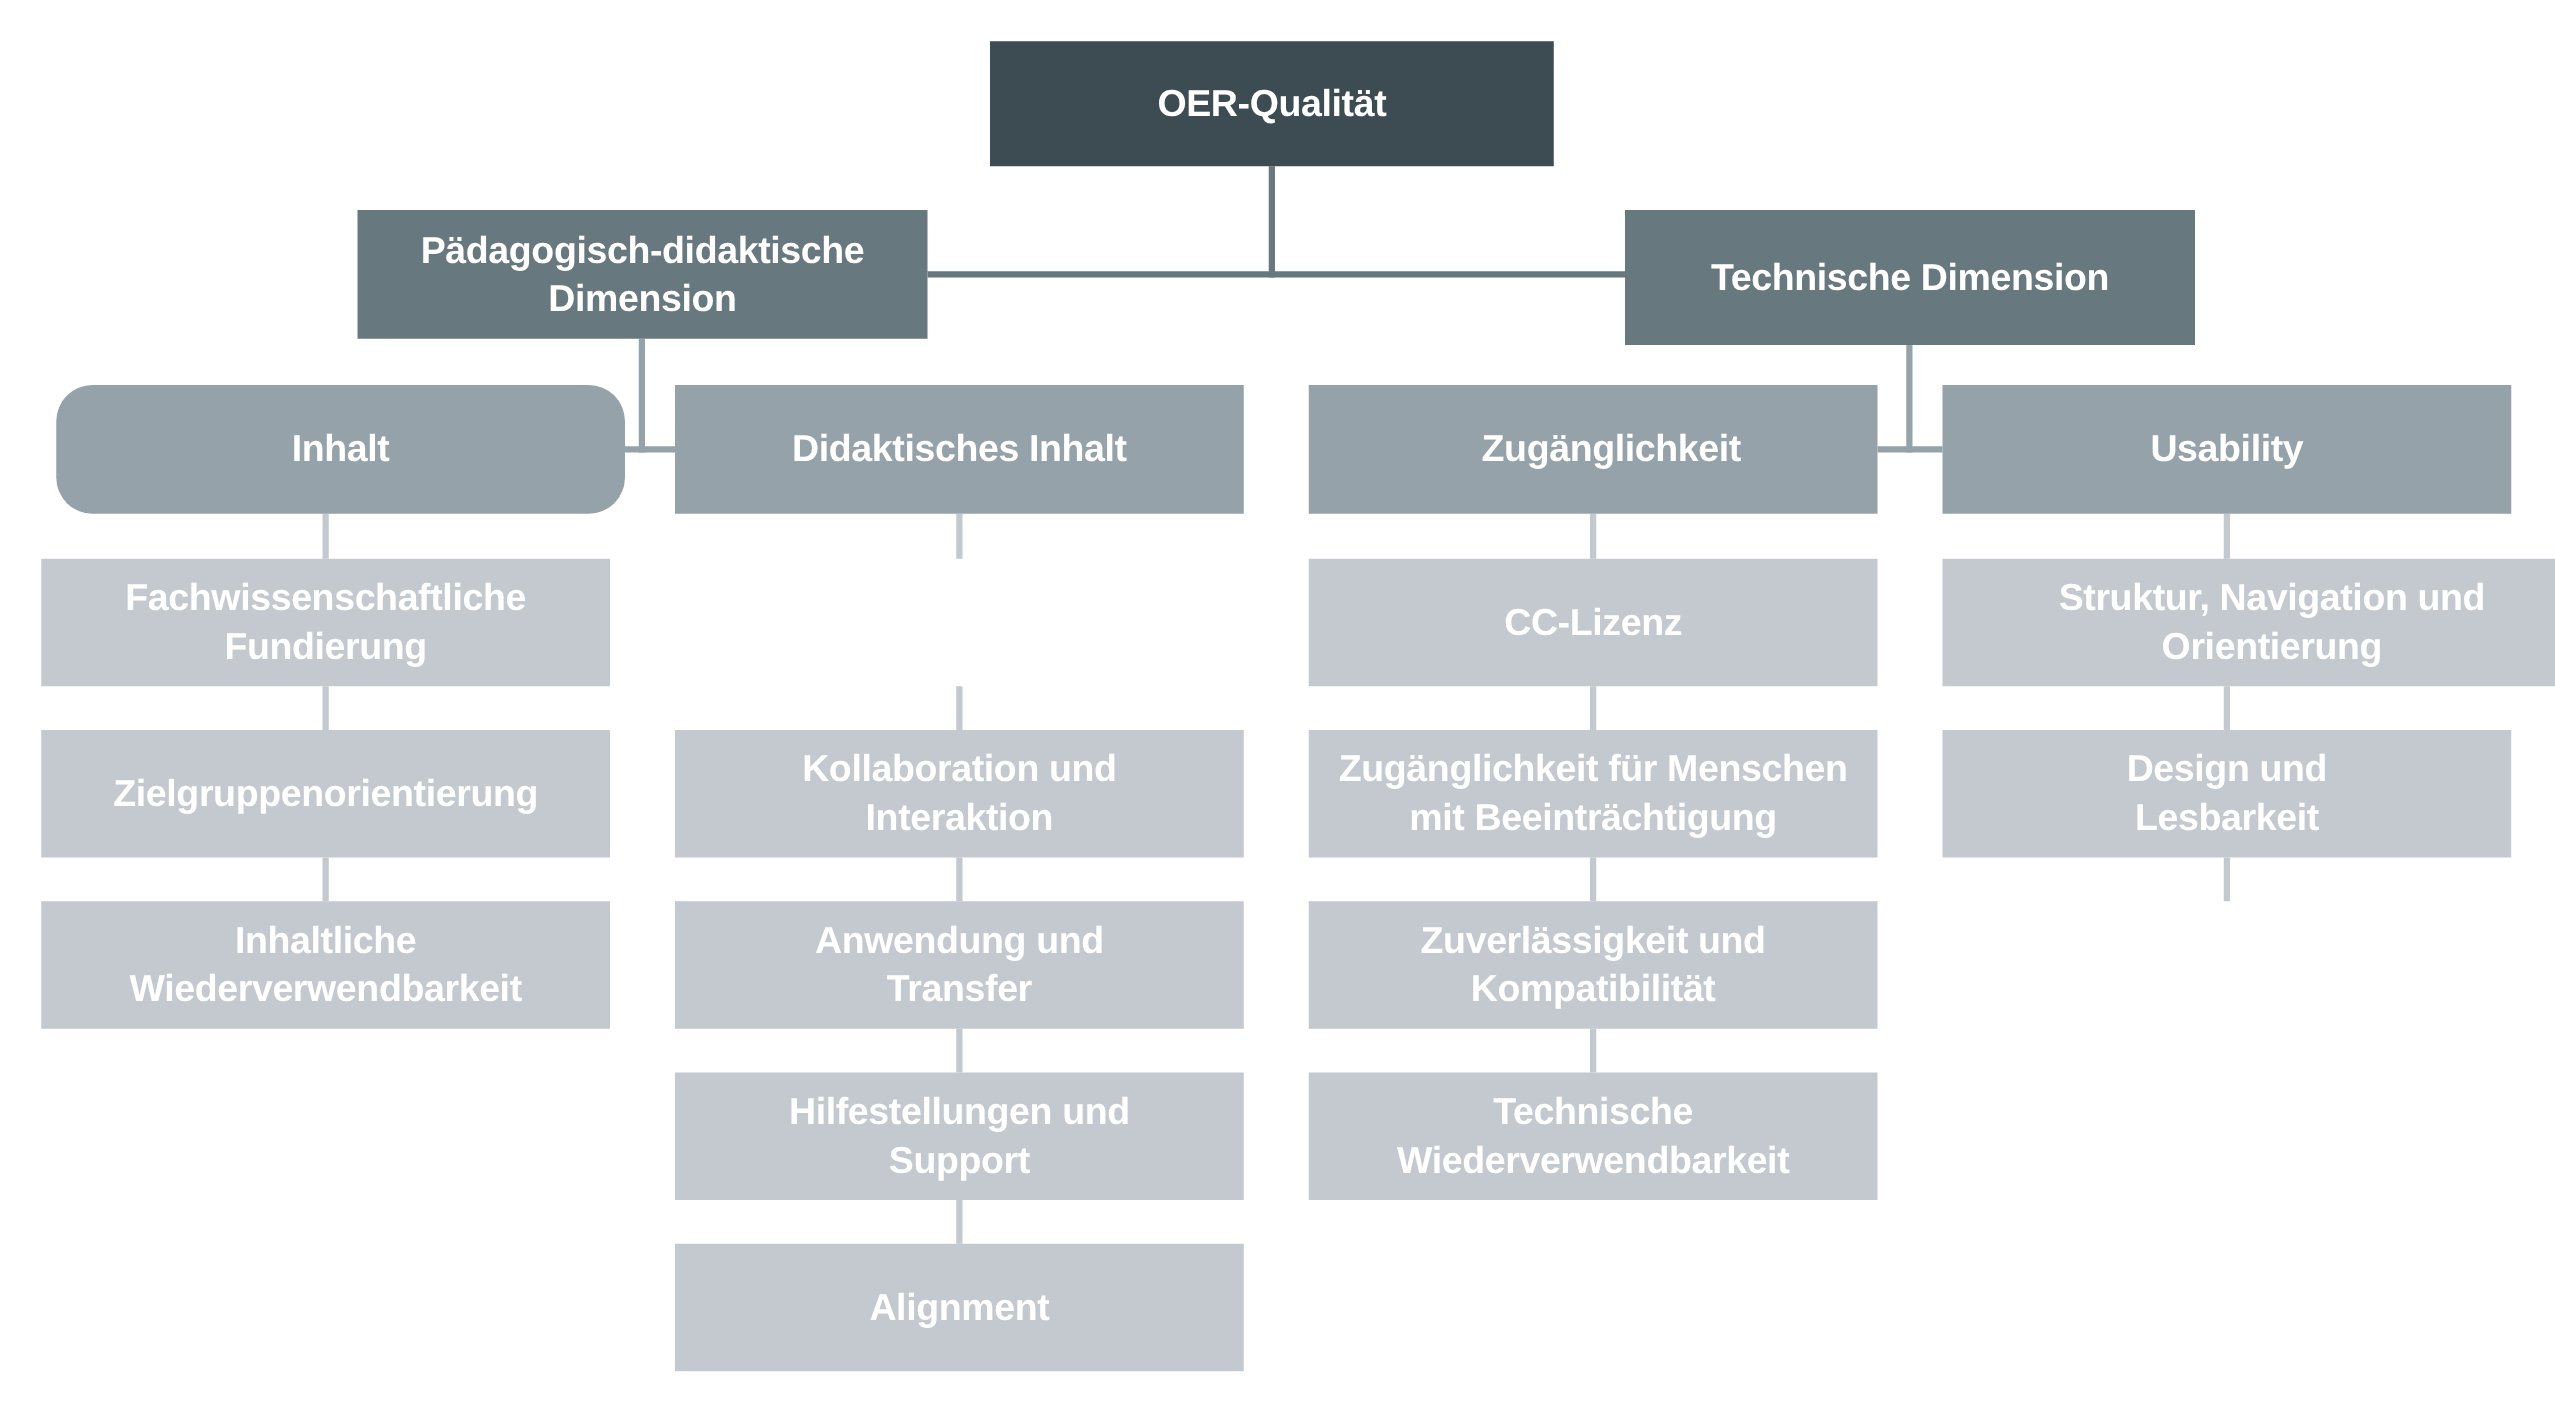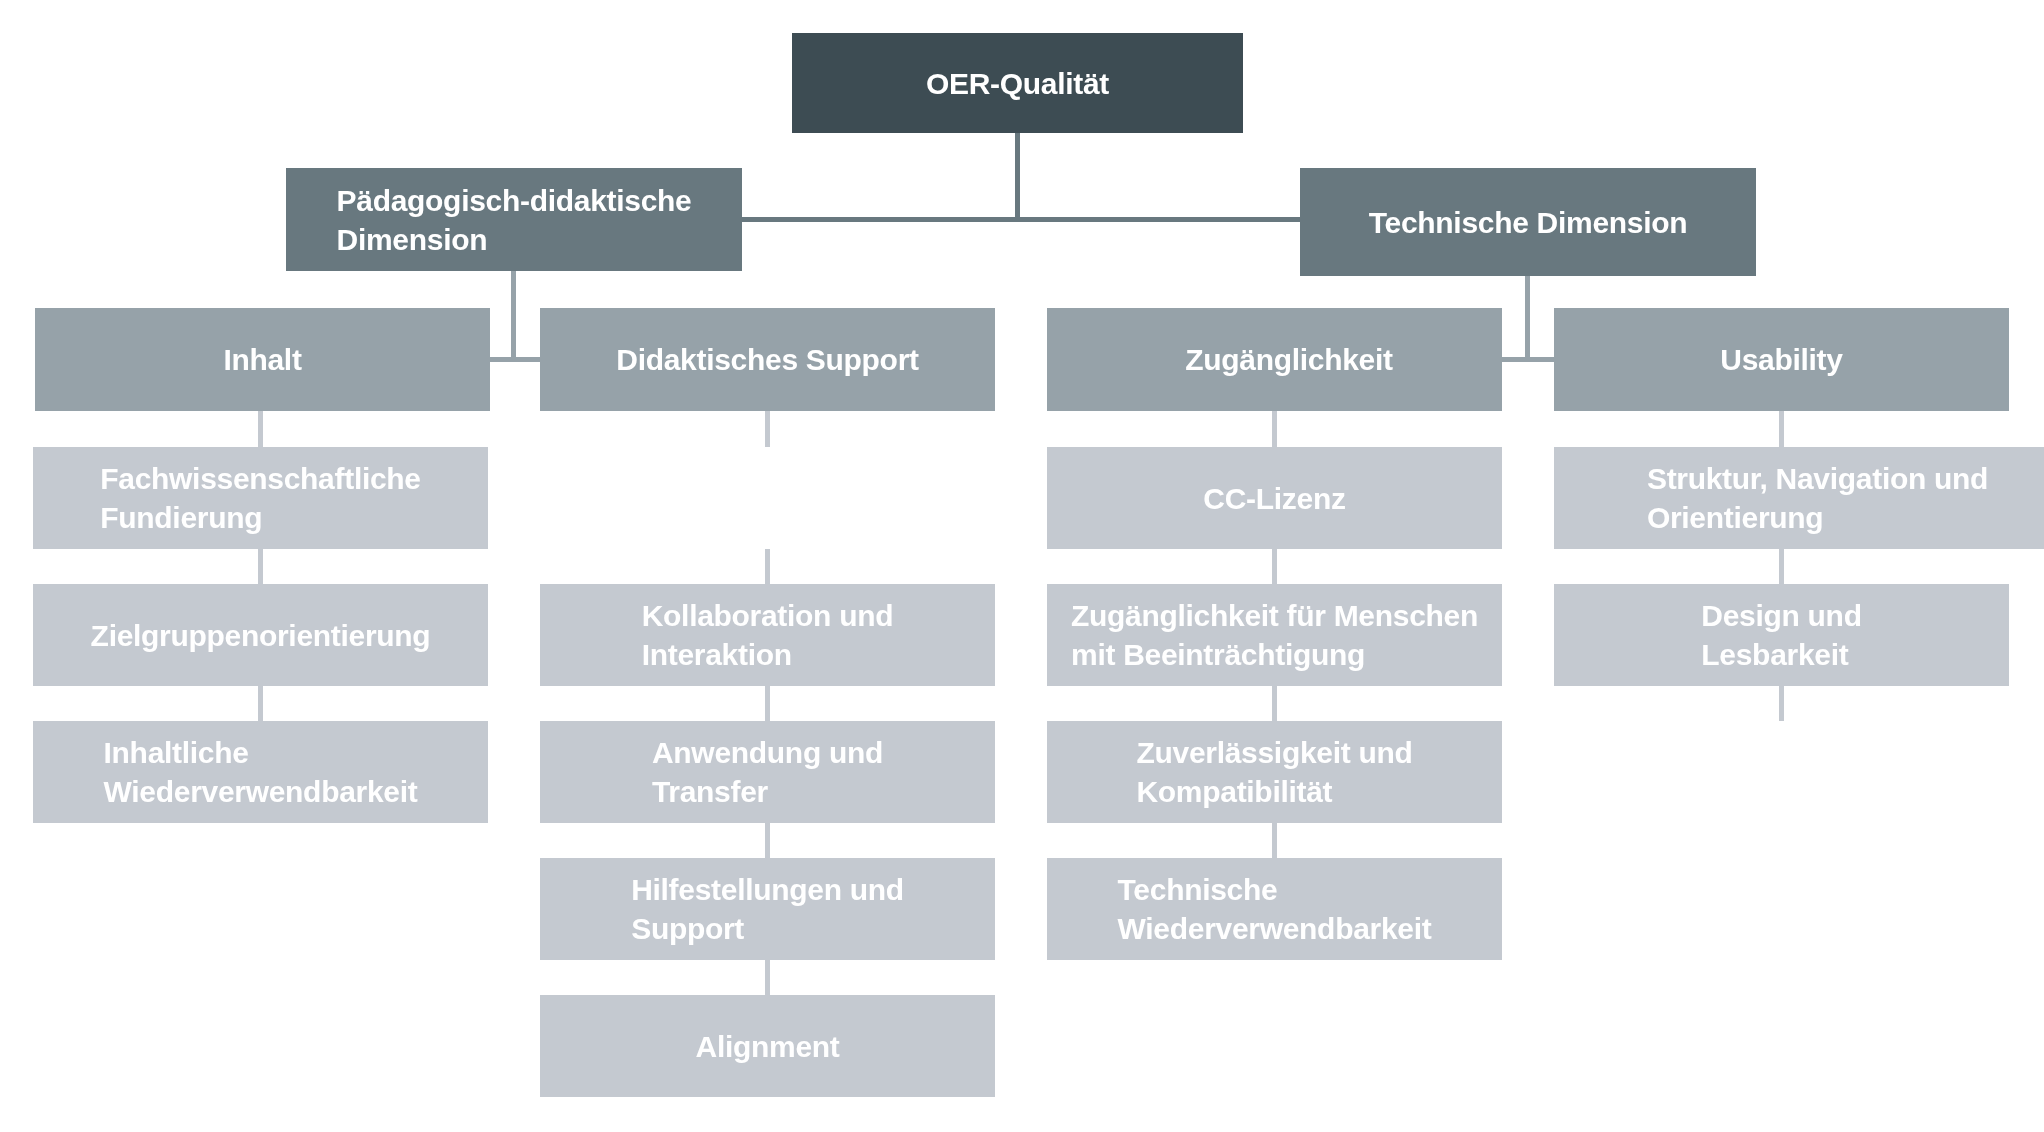--- a/index.html
+++ b/index.html
@@ -6,20 +6,21 @@
   .canvas{
     position:relative;
     width:2044px;height:1132px;
     background:var(--c-background,#fff);
     overflow:hidden;
     font-family:"Liberation Sans",sans-serif;
   }
   .box{
     position:absolute;
     display:flex;align-items:center;justify-content:center;
+    text-align:center;
     color:var(--c-text,#fff);
     font-weight:700;
     font-size:30px;
     line-height:1.3;
     letter-spacing:-0.3px;
     white-space:pre-line;
     box-sizing:border-box;
     padding:0 10px;
   }
   .root{background:var(--c-root,#3d4c53);}
@@ -62,22 +63,22 @@
   <div class="conn crit" style="left:1779px;top:411px;width:5px;height:36px;"></div>
   <div class="conn crit" style="left:1779px;top:549px;width:5px;height:35px;"></div>
   <div class="conn crit" style="left:1779px;top:686px;width:5px;height:35px;"></div>
 
   <div class="box root" style="left:792px;top:33px;width:451px;height:100px;">OER-Qualität</div>
 
   <div class="box dimension" style="left:286px;top:168px;width:456px;height:103px;">Pädagogisch-didaktische
 Dimension</div>
   <div class="box dimension" style="left:1300px;top:168px;width:456px;height:108px;">Technische Dimension</div>
 
-  <div class="box category" style="left:35px;top:308px;width:455px;height:103px;">Inhalt</div>
-  <div class="box category" style="left:540px;top:308px;width:455px;height:103px;">Didaktisches Support</div>
+  <div class="box category" style="left:45px;top:308px;width:455px;height:103px;border-radius:29px;">Inhalt</div>
+  <div class="box category" style="left:540px;top:308px;width:455px;height:103px;">Didaktisches Inhalt</div>
   <div class="box category" style="left:1047px;top:308px;width:455px;height:103px;padding-left:39px;">Zugänglichkeit</div>
   <div class="box category" style="left:1554px;top:308px;width:455px;height:103px;">Usability</div>
 
   <div class="box criterion" style="left:33px;top:447px;width:455px;height:102px;">Fachwissenschaftliche
 Fundierung</div>
   <div class="box criterion" style="left:33px;top:584px;width:455px;height:102px;">Zielgruppenorientierung</div>
   <div class="box criterion" style="left:33px;top:721px;width:455px;height:102px;">Inhaltliche
 Wiederverwendbarkeit</div>
 
   <div class="box criterion" style="left:540px;top:584px;width:455px;height:102px;">Kollaboration und

